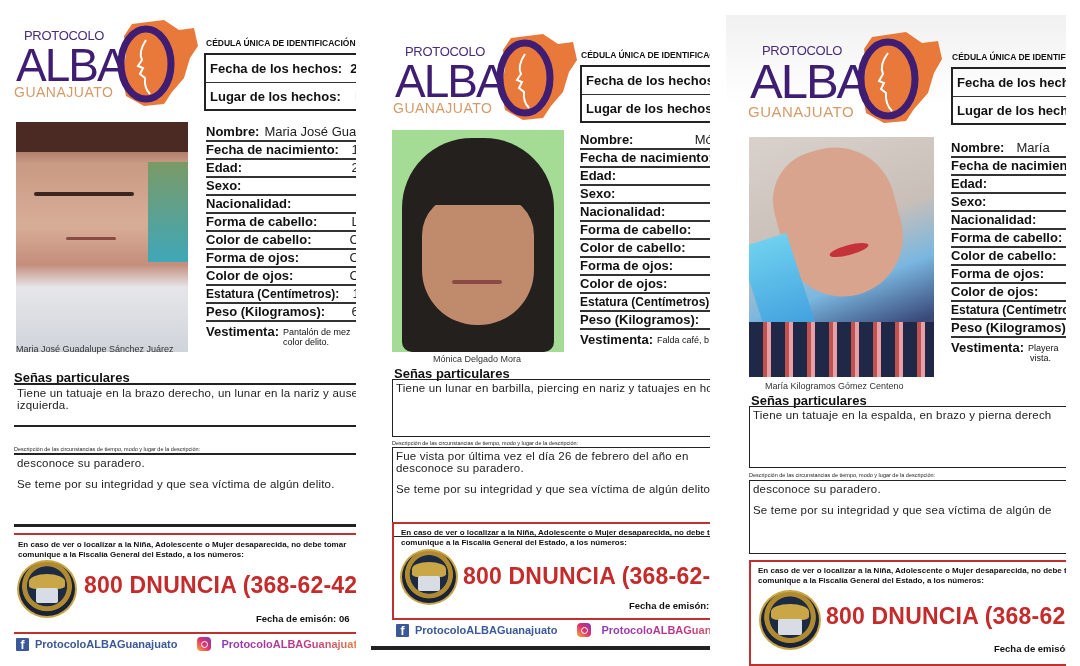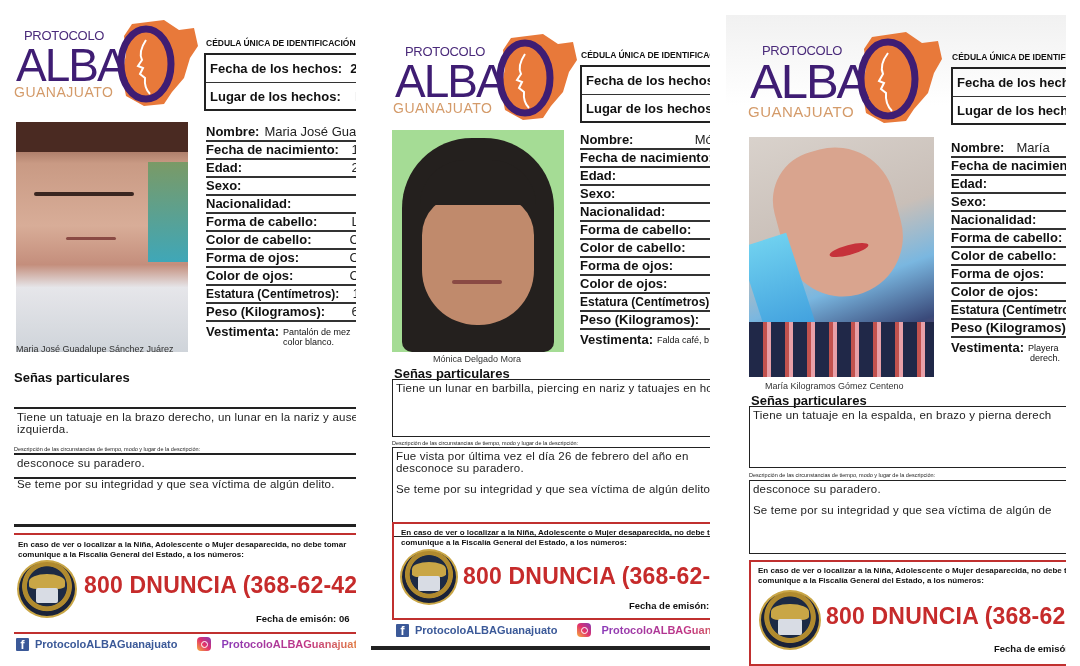--- a/index.html
+++ b/index.html
@@ -134,26 +134,26 @@
     <div class="field small">
         <span>Estatura (Centímetros):</span>
         <span class="val">16</span>
       </div>
     <div class="field">
         <span>Peso (Kilogramos):</span>
         <span class="val">66</span>
       </div>
     <div class="vest">
         <span>Vestimenta:</span>
-        <span class="val"><span>Pantalón de mez</span><br><span>color blanco.</span></span>
+        <span class="val"><span>Pantalón de mez</span><br><span>color delito.</span></span>
       </div>
   </div>
 
   <div class="senas-title" style="left:14px;top:370px;">Señas particulares</div>
-  <div class="box lines" style="left:14px;top:383px;width:345px;height:72px;margin-top:24px;">
+  <div class="box lines" style="left:14px;top:383px;width:345px;height:44px;">
     <p>Tiene un tatuaje en la brazo derecho, un lunar en la nariz y ause</p>
       <p>izquierda.</p>
   </div>
   <div class="desc-label" style="left:14px;top:446px;">Descripción de las circunstancias de tiempo, modo y lugar de la descripción:</div>
   <div class="box lines" style="left:14px;top:453px;width:345px;height:70px;border-bottom:none;">
       <p>desconoce  su paradero.</p>
       <p class="gap">Se teme por su integridad y que sea víctima de algún delito.</p>
   </div>
 
   <div class="alert lines" style="left:14px;top:524px;width:345px;height:110px;border-top:3px solid #222;">
@@ -333,21 +333,21 @@
         <span>Color de ojos:</span>
       </div>
     <div class="field small">
         <span>Estatura (Centímetros):</span>
       </div>
     <div class="field">
         <span>Peso (Kilogramos):</span>
       </div>
     <div class="vest">
         <span>Vestimenta:</span>
-        <span class="val"><span>Playera</span><br><span style="margin-left:2px;">derech.</span></span>
+        <span class="val"><span>Playera</span><br><span style="margin-left:2px;">vista.</span></span>
       </div>
   </div>
 
   <div class="senas-title" style="left:25px;top:378px;">Señas particulares</div>
   <div class="box" style="left:23px;top:391px;width:320px;height:62px;">
     <p>Tiene un tatuaje en la espalda, en brazo y pierna derech</p>
   </div>
   <div class="desc-label" style="left:23px;top:457px;">Descripción de las circunstancias de tiempo, modo y lugar de la descripción:</div>
   <div class="box" style="left:23px;top:465px;width:320px;height:74px;">
       <p>desconoce  su paradero.</p>

